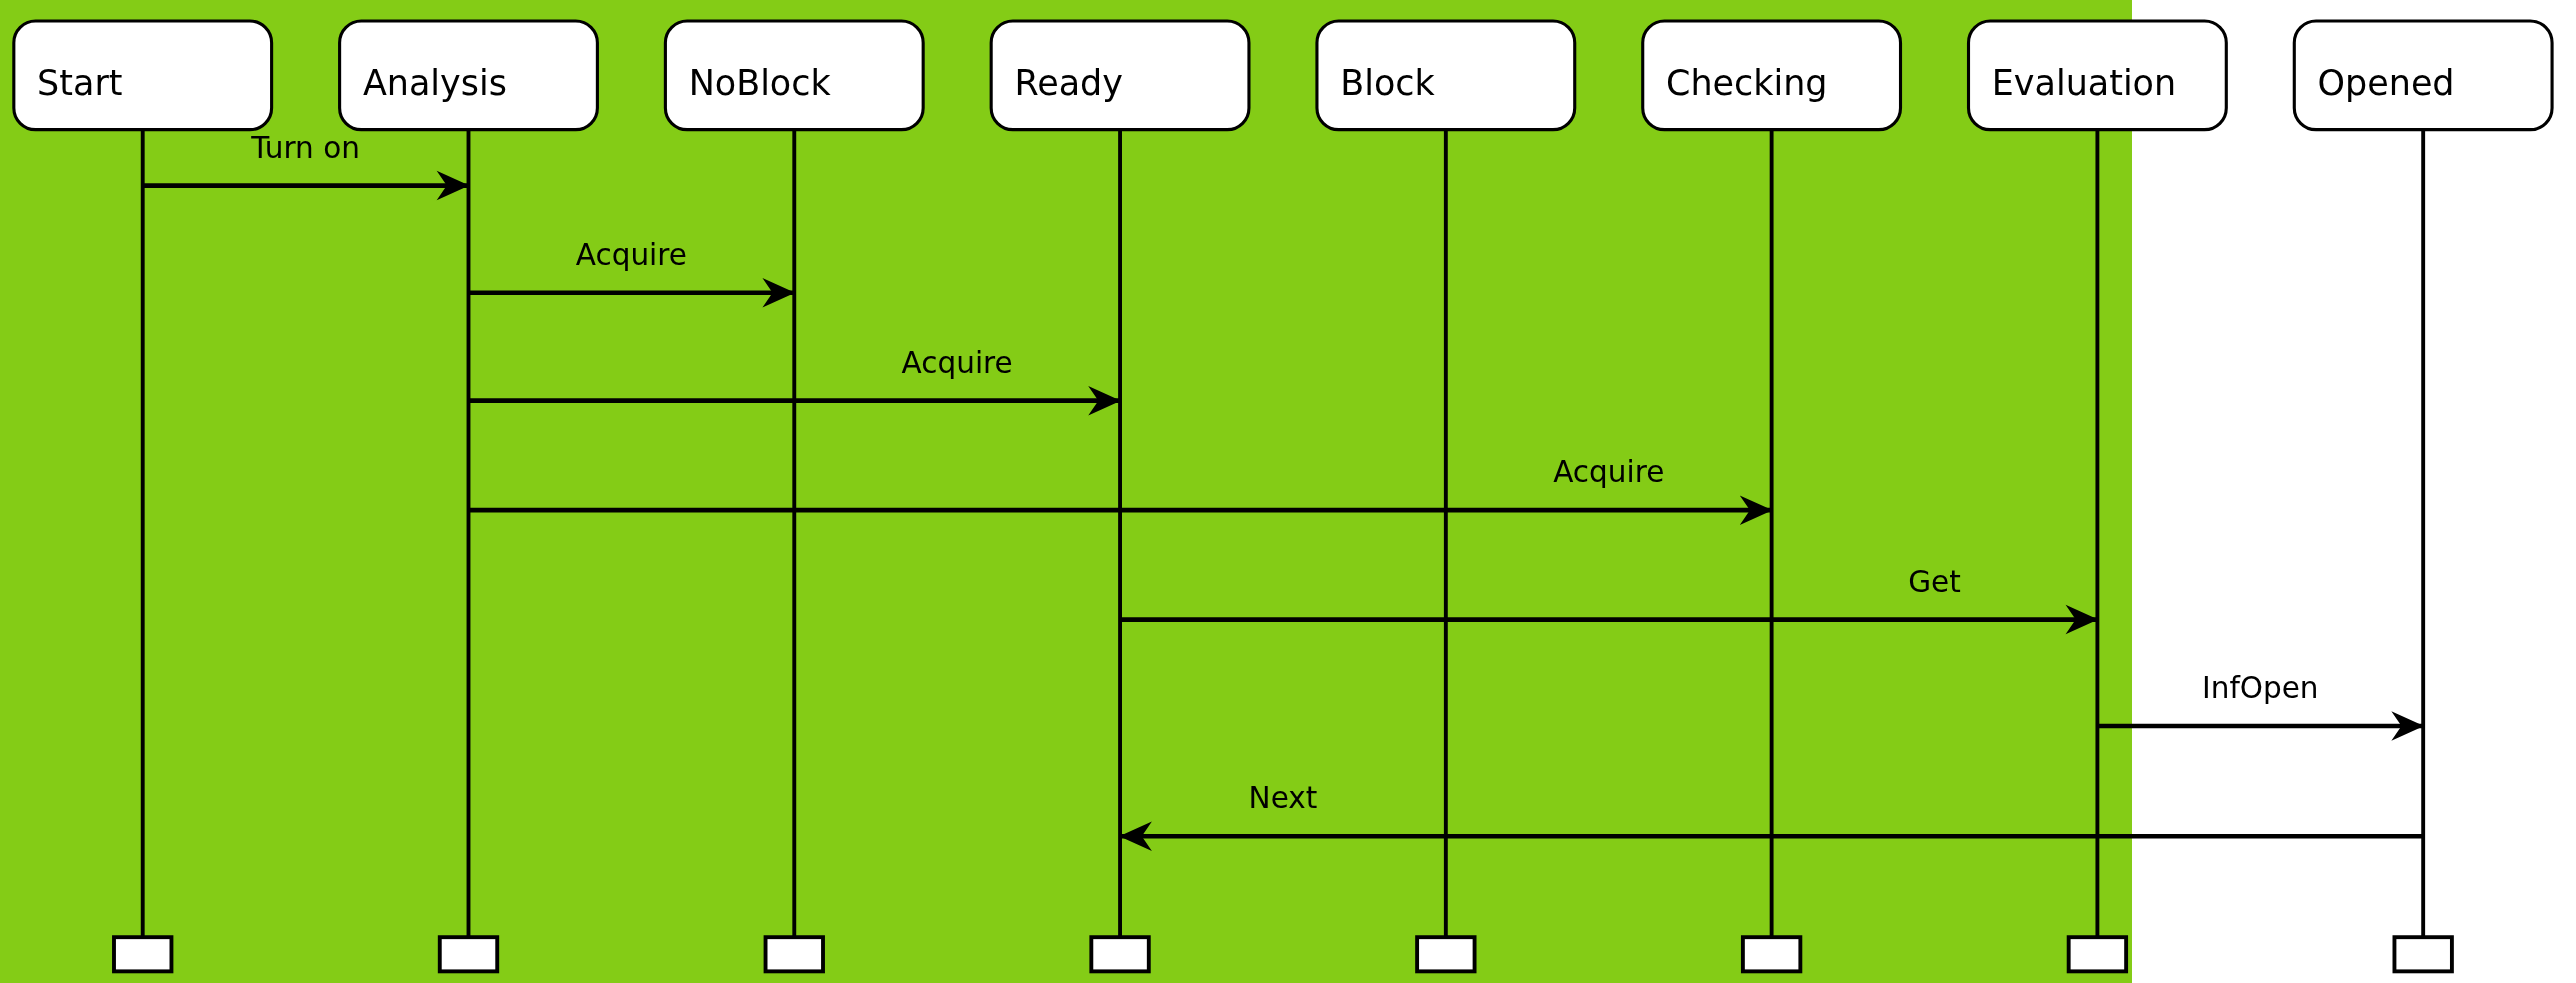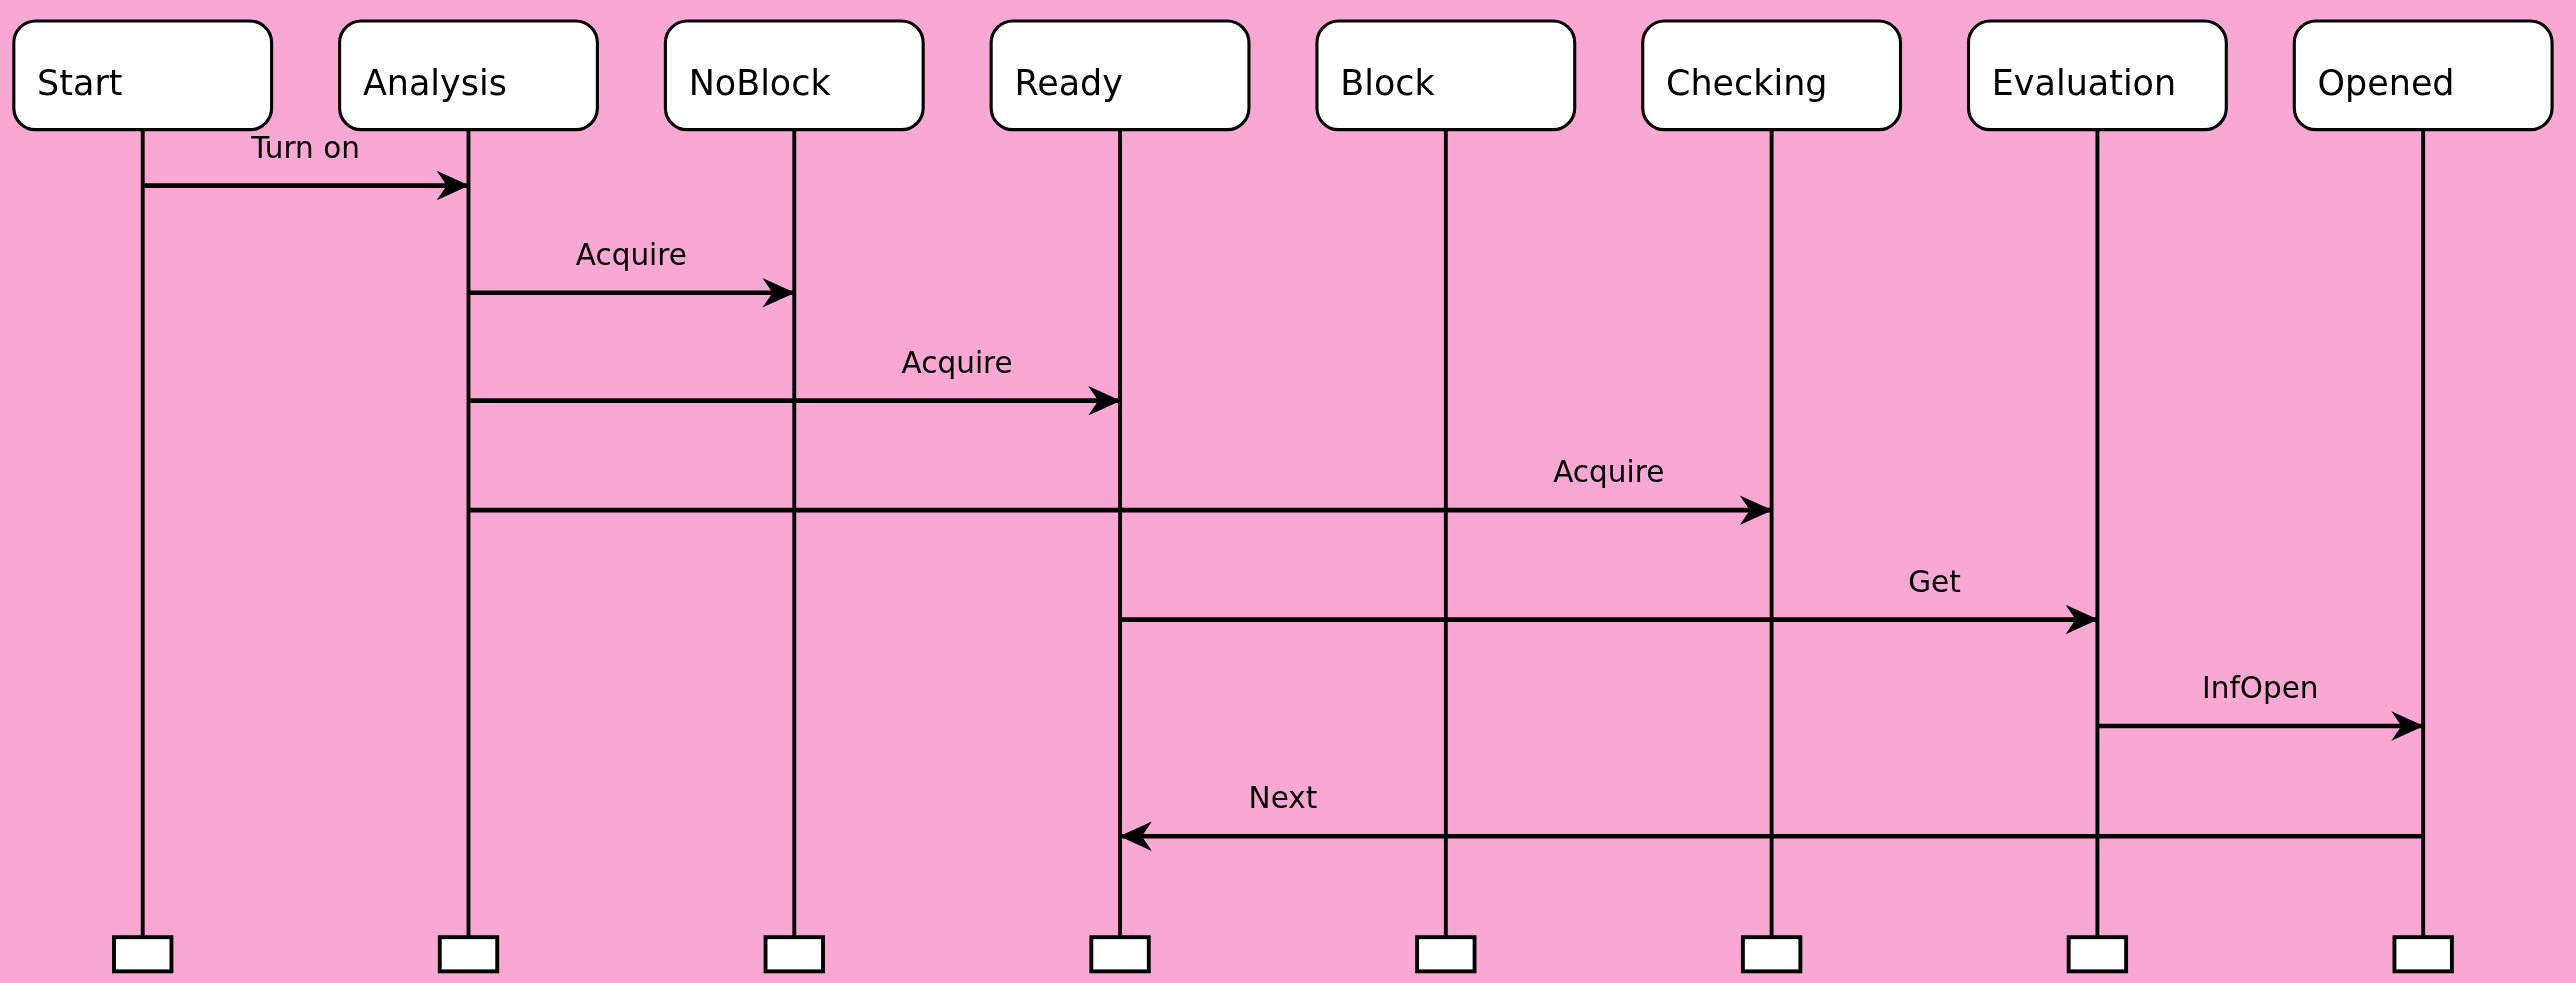--- a/index.html
+++ b/index.html
@@ -1,20 +1,20 @@
 <!DOCTYPE html>
 <html style="font-size:12.4px"><head>
 <meta charset="utf-8">
 <style>
   html, body { margin: 0; padding: 0; background: #ffffff; }
   #canvas {
     position: relative;
-    width: 2576px;
+    width: 2132px;
     height: 983px;
-    background: #f9a8d4;
+    background: #84cc16;
     font-family: "DejaVu Sans", "Liberation Sans", sans-serif;
   }
   svg { display: block; }
   .actor-label {
     font-family: "DejaVu Sans", "Liberation Sans", sans-serif;
     font-size: 45px;
     fill: #000;
   }
   .msg-label {
     font-family: "DejaVu Sans", "Liberation Sans", sans-serif;

